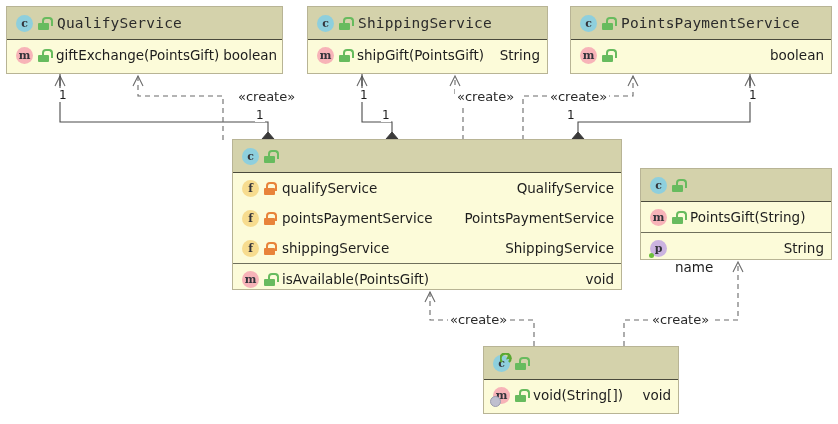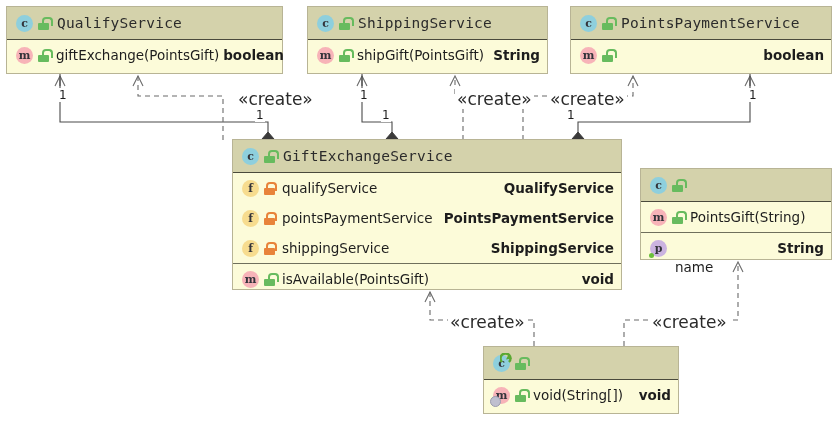--- a/index.html
+++ b/index.html
@@ -12,21 +12,21 @@
              border:1px solid #b8b495;background:#fcfbd9;}
   .uml-header{background:#d4d2ab;border-bottom:1px solid #4a4a3c;
               height:33px;display:flex;align-items:center;padding-left:9px;
               box-sizing:border-box;}
   .uml-title{font-family:"DejaVu Sans Mono","Liberation Mono",monospace;
              font-size:14.5px;color:#2b2b2b;margin-left:7px;letter-spacing:.2px;}
   .uml-section{border-top:1px solid #6f6f5c;}
   .uml-row{height:30px;display:flex;align-items:center;padding:0 7px 0 9px;
            box-sizing:border-box;font-size:13.5px;color:#1d1d1d;}
   .uml-row .rname{margin-left:6px;white-space:nowrap;}
-  .uml-row .rtype{margin-left:auto;white-space:nowrap;padding-left:4px;font-weight:bold;}
+  .uml-row .rtype{margin-left:auto;white-space:nowrap;padding-left:4px;}
 
   
   .ic{position:relative;flex:0 0 auto;display:inline-block;}
   .ic-circle{width:17px;height:17px;border-radius:50%;
              display:flex;align-items:center;justify-content:center;
              font-family:"DejaVu Serif","Liberation Serif",serif;
              font-size:11px;font-weight:bold;color:#33333a;line-height:1;}
   .ic-c{background:#8ecfdd;}
   .ic-m{background:#f7b3b8;}
   .ic-f{background:#f7dc8f;}
@@ -50,21 +50,21 @@
   .lock-priv .body{background:#e8833a;}
   .lock-priv .shackle{left:2px;top:0;border-color:#e8833a;}
 
   
   svg#wires{position:absolute;left:0;top:0;width:838px;height:424px;
             pointer-events:none;}
   .sline{stroke:#4a4a4a;stroke-width:1.1;fill:none;}
   .dline{stroke:#6a6a6a;stroke-width:1.1;fill:none;stroke-dasharray:5,4;}
   .diamond{fill:#3a3a3a;stroke:#3a3a3a;stroke-width:1;}
   .hollowhead{fill:none;stroke:#6a6a6a;stroke-width:1.1;}
-  .edge-label{position:absolute;font-size:17px;color:#2a2a2a;
+  .edge-label{position:absolute;font-size:13px;color:#2a2a2a;
               background:#ffffff;padding:0 2px;white-space:nowrap;}
   .mult{position:absolute;font-size:12px;color:#1d1d1d;background:#fff;
         padding:0 1px;}
 </style>
 </head>
 <body>
 
 <div id="canvas">
 
   <svg id="wires">
@@ -203,21 +203,20 @@
 
   <div class="uml-class" style="left:232px;top:139px;width:390px;height:151px;">
     <div class="uml-header">
       <span class="ic">
         <span class="ic-circle ic-c">c</span>
       </span>
       <span class="lock lock-pub">
         <span class="shackle"></span>
           <span class="body"></span>
       </span>
-      <span class="uml-title">GiftExchangeService</span>
     </div>
     <div class="uml-row">
       <span class="ic">
         <span class="ic-circle ic-f">f</span>
       </span>
       <span class="lock lock-priv">
         <span class="shackle"></span>
           <span class="body"></span>
       </span>
       <span class="rname">qualifyService</span>

